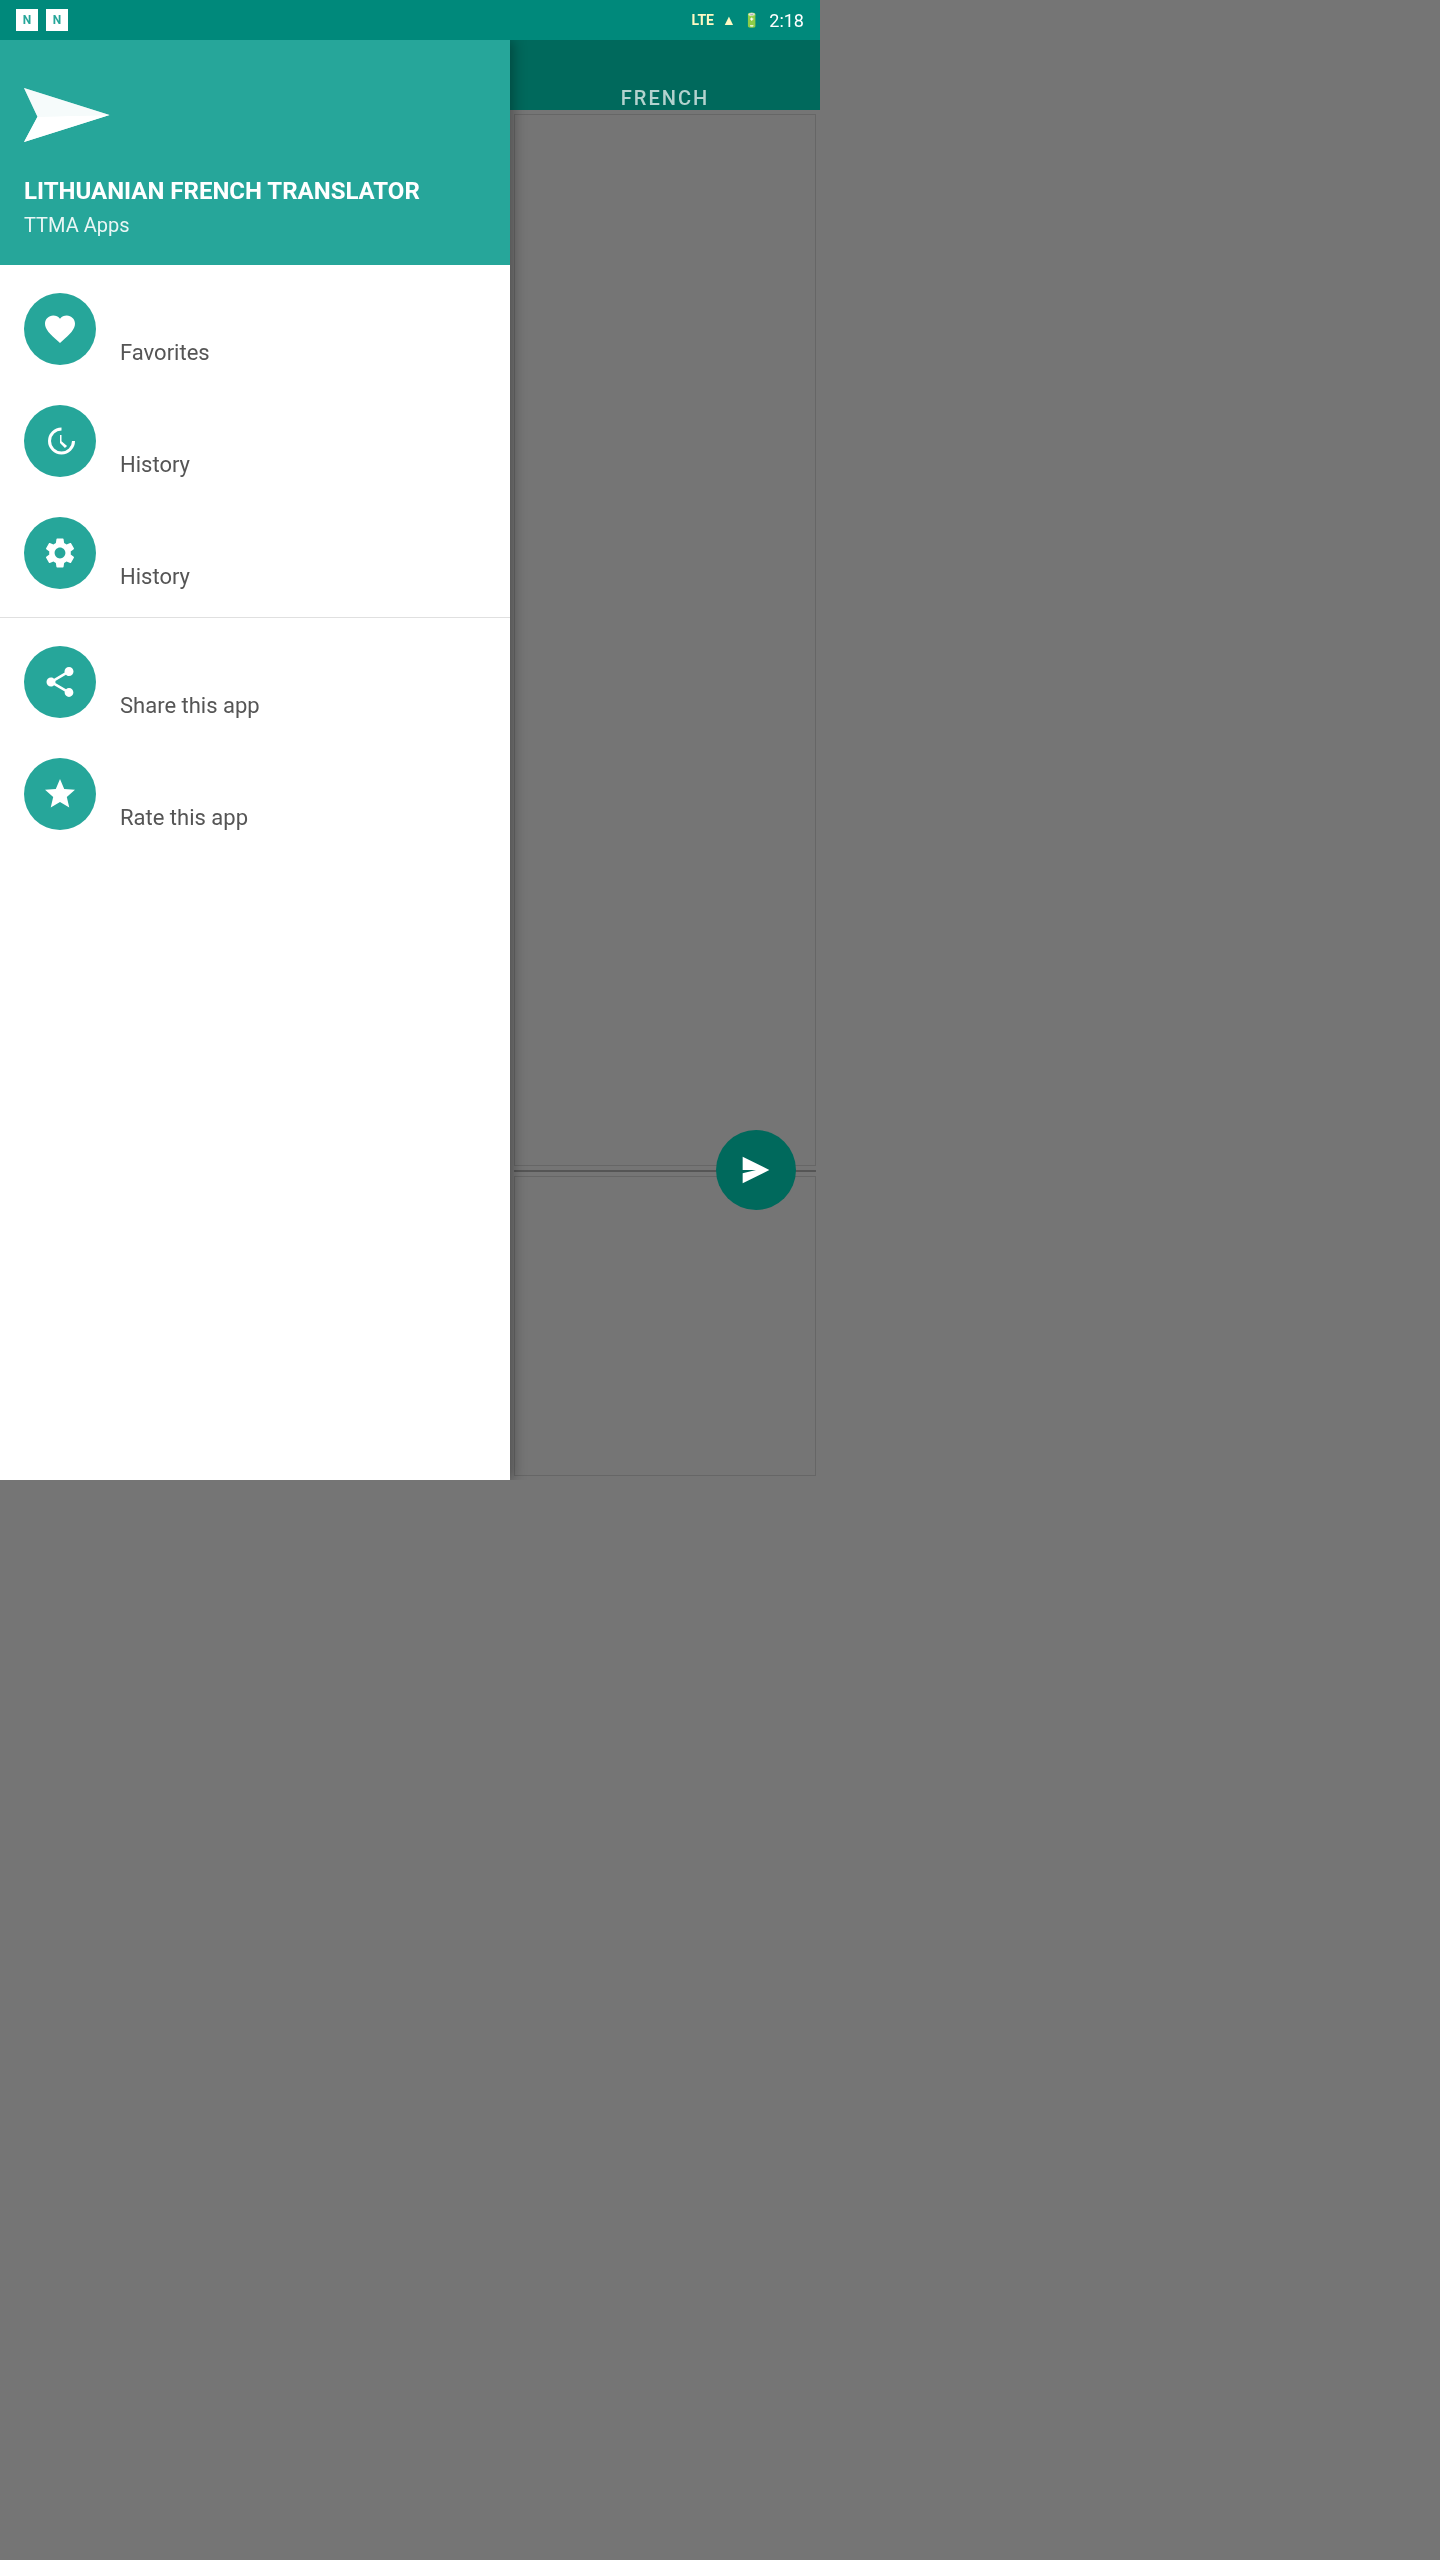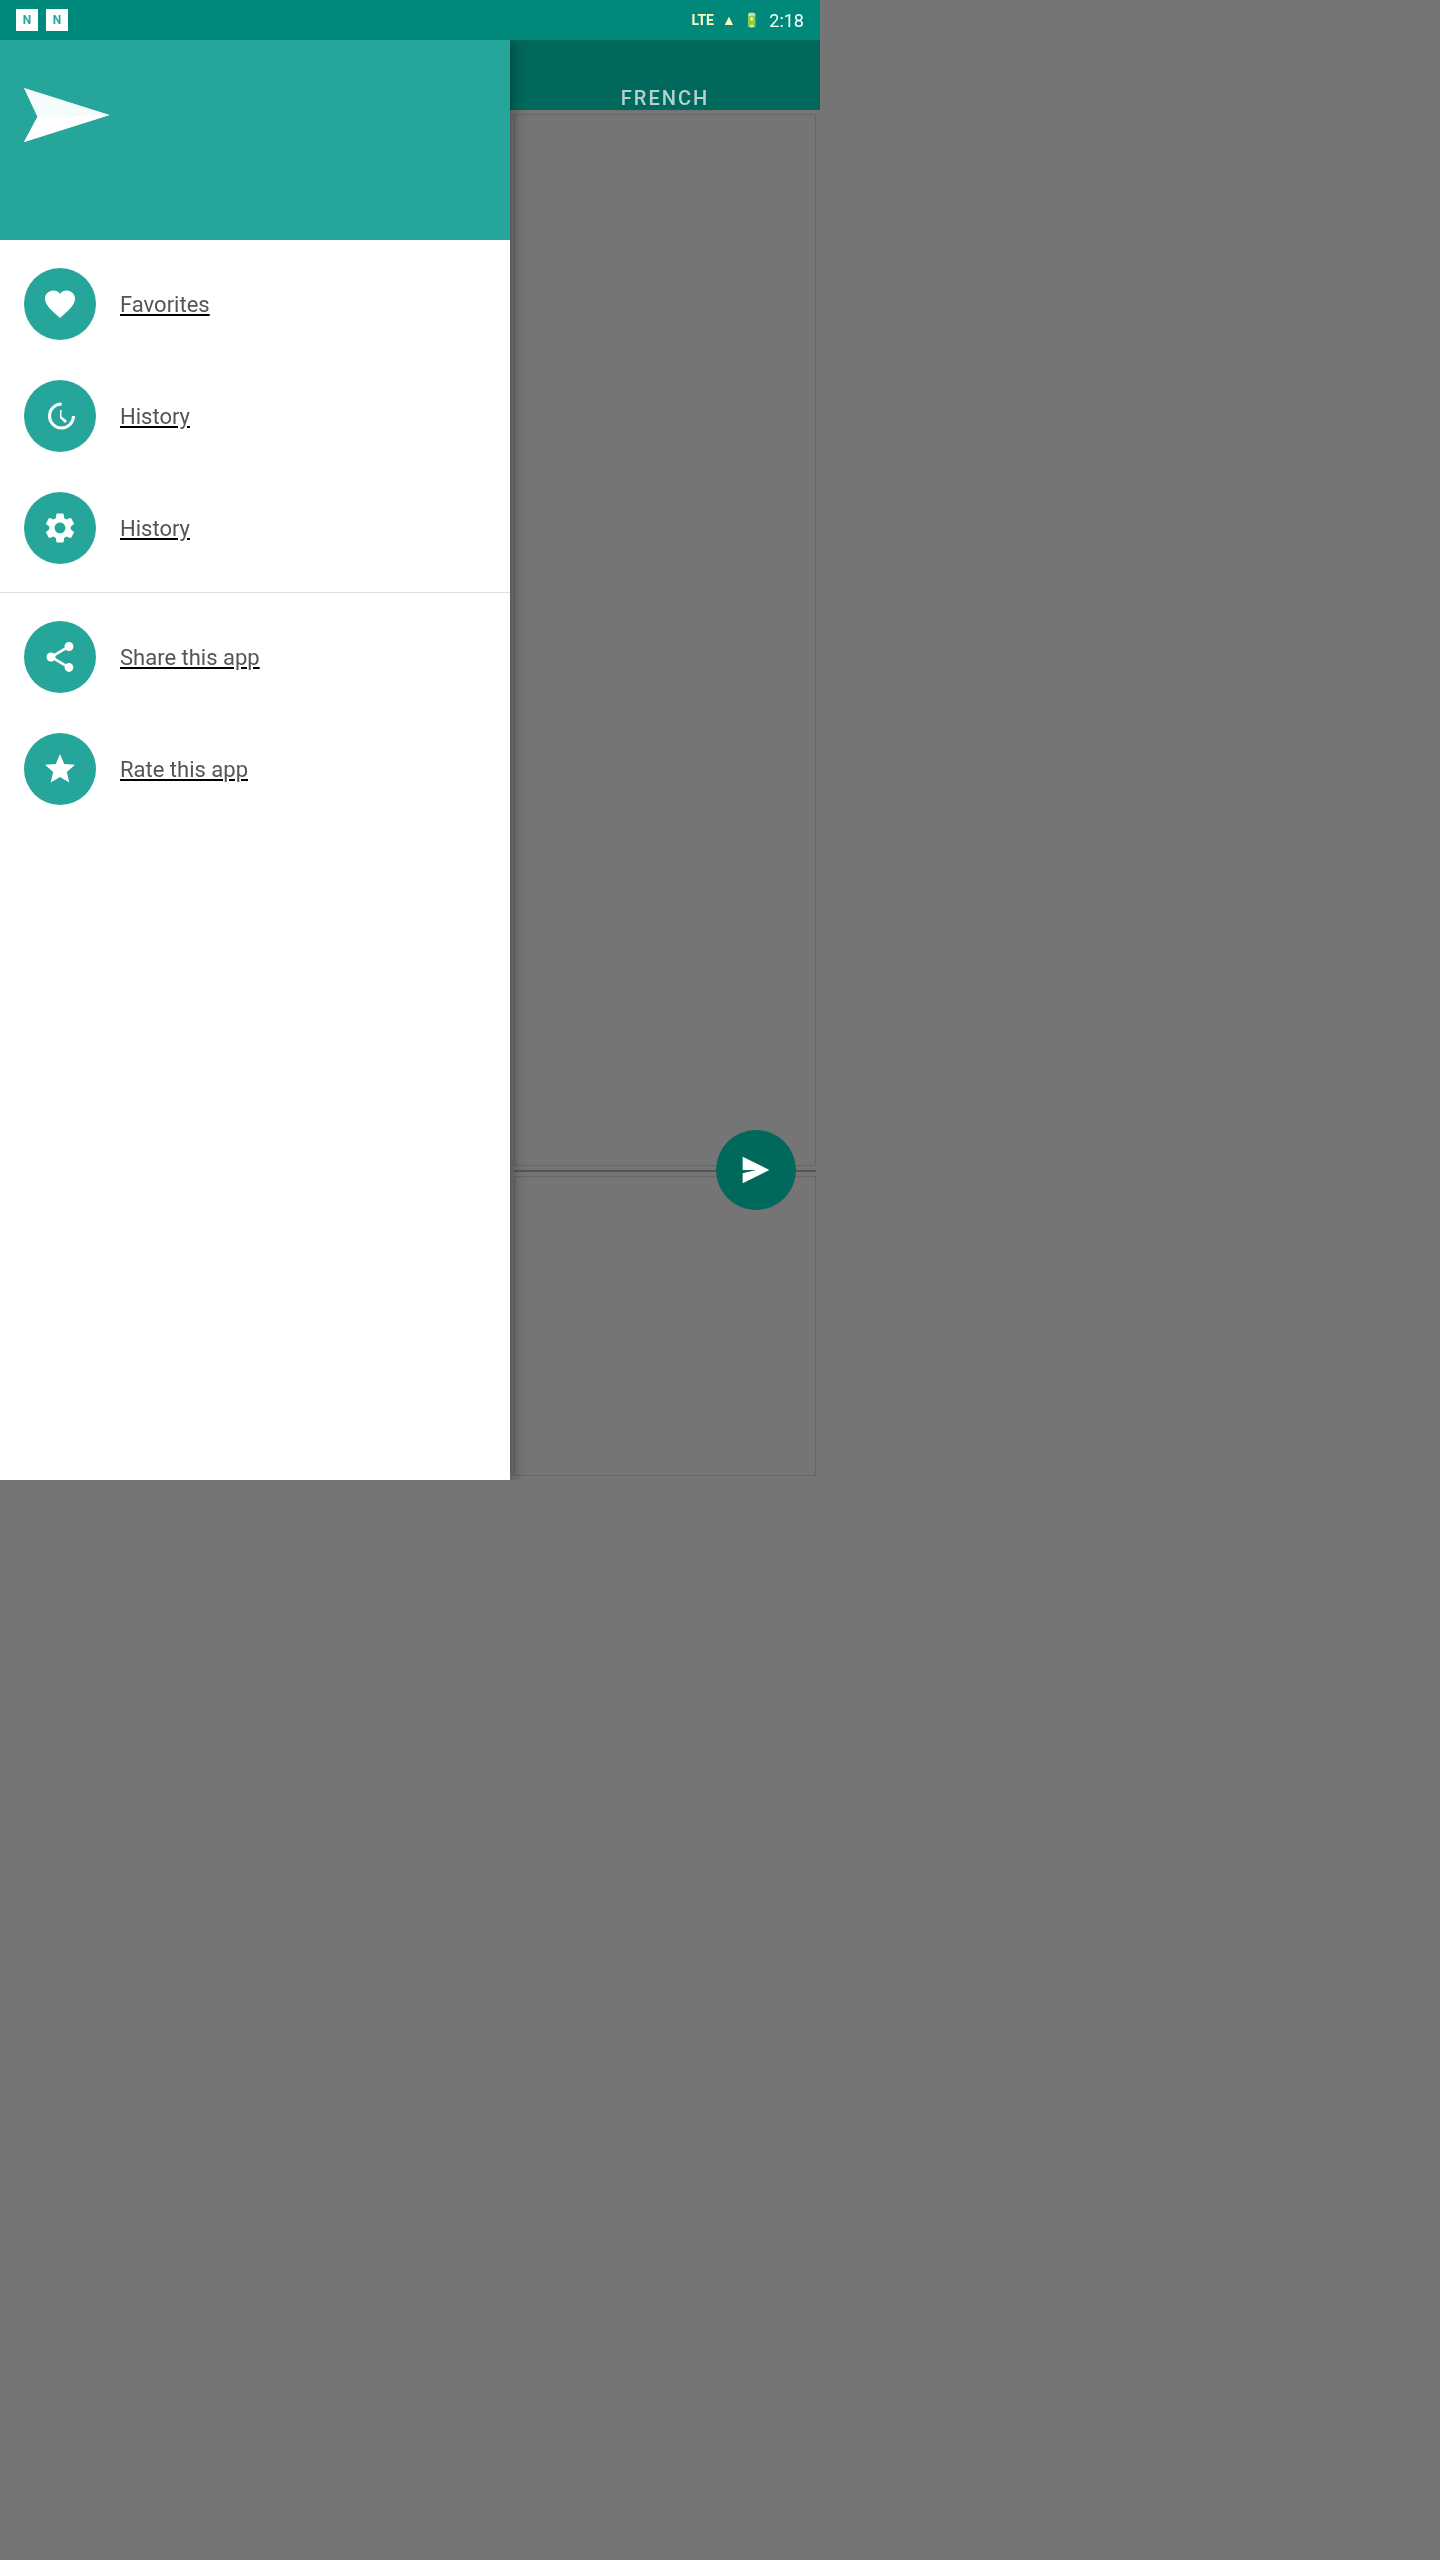--- a/index.html
+++ b/index.html
@@ -116,25 +116,24 @@
     
     .drawer-menu {
       flex: 1;
       display: flex;
       flex-direction: column;
       padding: 8px 0;
     }
 
     .menu-item {
       display: flex;
-      align-items: center;
+      align-items: flex-end;
       padding: 20px 24px;
       cursor: pointer;
       transition: background 0.2s;
-      text-decoration: underline;
     }
 
     .menu-icon {
       width: 72px;
       height: 72px;
       border-radius: 50%;
       background: #26A69A;
       display: flex;
       align-items: center;
       justify-content: center;
@@ -259,20 +258,24 @@
 
     <div class="drawer-header">
       <div class="app-logo">
         <svg viewBox="0 0 100 80" xmlns="http://www.w3.org/2000/svg">
 
           <polygon points="0,10 95,40 0,70 15,42 0,10" fill="white" opacity="0.9"></polygon>
           <polygon points="0,10 95,40 15,42" fill="rgba(255,255,255,0.6)"></polygon>
           <polygon points="15,42 95,40 0,70" fill="white"></polygon>
         </svg>
       </div>
+      <div>
+        <div class="app-title">LITHUANIAN FRENCH TRANSLATOR</div>
+        <div class="app-subtitle">TTMA Apps</div>
+      </div>
     </div>
 
     <div class="drawer-menu">
 
       <div class="menu-item">
         <div class="menu-icon">
           <svg viewBox="0 0 24 24" xmlns="http://www.w3.org/2000/svg">
             <path d="M12 21.35l-1.45-1.32C5.4 15.36 2 12.28 2 8.5 2 5.42 4.42 3 7.5 3c1.74 0 3.41.81 4.5 2.09C13.09 3.81 14.76 3 16.5 3 19.58 3 22 5.42 22 8.5c0 3.78-3.4 6.86-8.55 11.54L12 21.35z"></path>
           </svg>
         </div>

